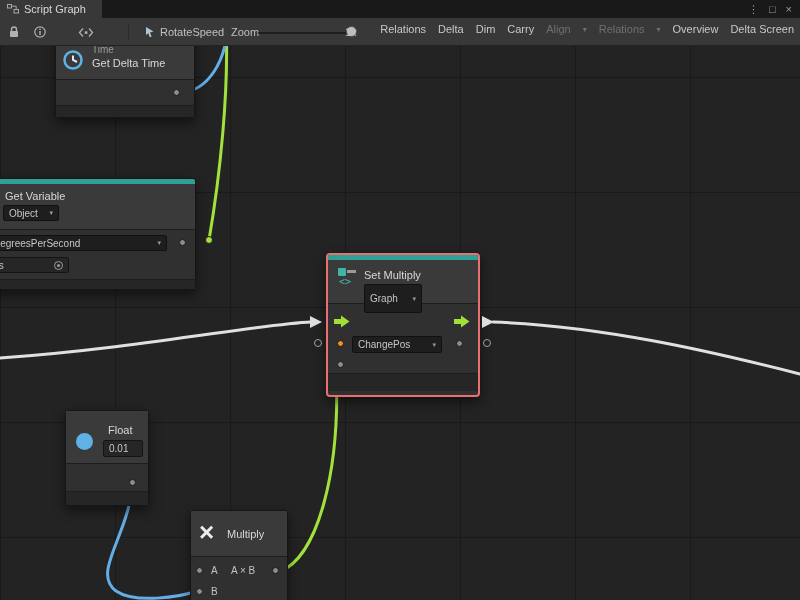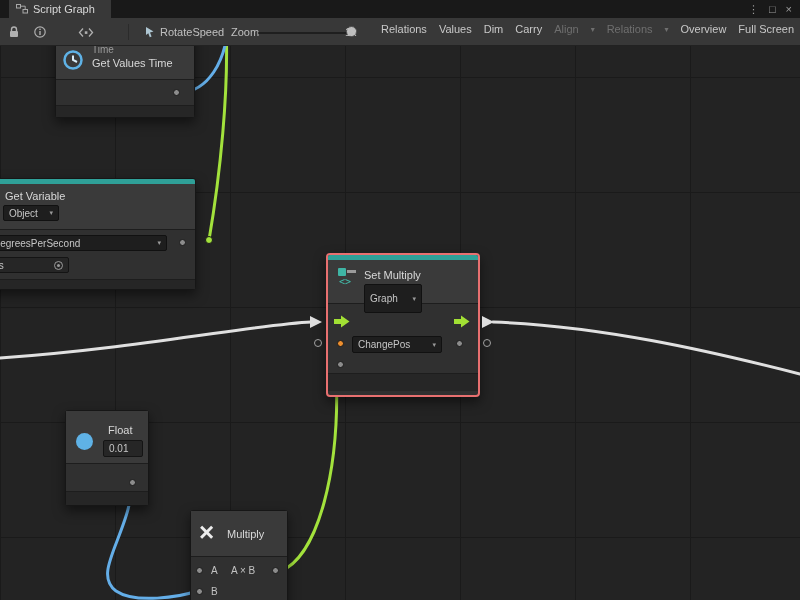--- a/index.html
+++ b/index.html
@@ -1,20 +1,20 @@
 <!DOCTYPE html>
 <html><head>
 <meta charset="utf-8">
 <style>
   * { box-sizing: border-box; margin: 0; padding: 0; }
   body { font-family: "Liberation Sans", sans-serif; background: #111; }
   .screen { position: relative; width: 800px; height: 600px; overflow: hidden; background: #191919; }
 
   
-  .tabbar { position: absolute; left: 0; top: 0; width: 800px; height: 18px; background: #191919; display: flex; align-items: stretch; padding-left: 9px; }
+  .tabbar { position: absolute; left: 0; top: 0; width: 800px; height: 18px; background: #191919; display: flex; align-items: stretch; }
   .tab { display: flex; align-items: center; gap: 5px; background: #383838; padding: 0 16px 0 7px; color: #d8d8d8; font-size: 11px; }
   .tabbar-controls { margin-left: auto; display: flex; align-items: center; gap: 10px; padding-right: 8px; color: #9d9d9d; font-size: 11px; }
   .tabbar-controls span { cursor: default; line-height: 1; }
 
   
   .toolbar { position: absolute; left: 0; top: 18px; width: 800px; height: 28px; background: #383838; border-bottom: 1px solid #222; text-align: right; }
   .tb-abs { position: absolute; }
   .tb-label { font-size: 11px; color: #c0c0c0; white-space: nowrap; }
   .tb-sep { position: absolute; width: 1px; height: 16px; top: 6px; background: #2b2b2b; }
   .zoom-track { position: absolute; left: 258px; top: 14px; width: 92px; height: 2px; background: #1f1f1f; border-radius: 1px; }
@@ -105,41 +105,41 @@
     <span class="tb-abs tb-label" style="left:231px;top:8px">Zoom</span>
     <div class="zoom-track"></div>
     <div class="zoom-handle"></div>
     <span class="tb-abs tb-label" style="left:345px;top:8px">1x</span>
 
     <div class="tb-buttons">
       <div class="tb-btn">
           <span>Relations</span>
         </div>
       <div class="tb-btn">
-          <span>Values</span>
+          <span>Delta</span>
         </div>
       <div class="tb-btn">
           <span>Dim</span>
         </div>
       <div class="tb-btn">
           <span>Carry</span>
         </div>
       <div class="tb-btn disabled">
           <span>Align</span>
           <span class="caret">▾</span>
         </div>
       <div class="tb-btn disabled">
           <span>Relations</span>
           <span class="caret">▾</span>
         </div>
       <div class="tb-btn">
           <span>Overview</span>
         </div>
       <div class="tb-btn">
-          <span>Full Screen</span>
+          <span>Delta Screen</span>
         </div>
     </div>
   </div>
 
   <div class="canvas">
 
     <svg class="links">
       <path d="M 0 312 C 140 302 260 278 311 276" stroke="#e0e0e0"></path>
       <path d="M 493 276 C 600 280 706 304 800 328" stroke="#e0e0e0"></path>
       <path d="M 209 194 C 220 130 229 45 226 -20" stroke="#a3e23c"></path>
@@ -150,21 +150,21 @@
 
     <div class="node" style="left:55px;top:-22px;width:140px;height:94px">
       <div class="sect hdr" style="left:0;top:0;width:138px;height:54px"></div>
       <div class="sect bdy" style="left:0;top:54px;width:138px;height:26px"></div>
       <div class="sect ftr" style="left:0;top:80px;width:138px;height:12px"></div>
       <svg class="sect" style="left:6px;top:24px" width="22" height="22" viewBox="0 0 22 22">
         <circle cx="11" cy="11" r="8.5" fill="none" stroke="#5fb2e6" stroke-width="2.5"></circle>
         <path d="M11 6.5 V11 L15 13" fill="none" stroke="#d9edf9" stroke-width="2"></path>
       </svg>
       <span class="ncat" style="left:36px;top:19px">Time</span>
-      <span class="ntitle" style="left:36px;top:32px">Get Values Time</span>
+      <span class="ntitle" style="left:36px;top:32px">Get Delta Time</span>
       <div class="dot" style="left:117px;top:64px"></div>
     </div>
 
     <div class="node" style="left:-46px;top:132px;width:242px;height:112px">
       <div class="sect teal" style="left:0;top:0;width:240px;height:5px"></div>
       <div class="sect hdr" style="left:0;top:5px;width:240px;height:45px"></div>
       <div class="sect bdy" style="left:0;top:50px;width:240px;height:50px"></div>
       <div class="sect ftr" style="left:0;top:100px;width:240px;height:10px"></div>
       <span class="ntitle" style="left:50px;top:11px">Get Variable</span>
       <div class="pill" style="left:48px;top:26px;width:56px;height:16px">

